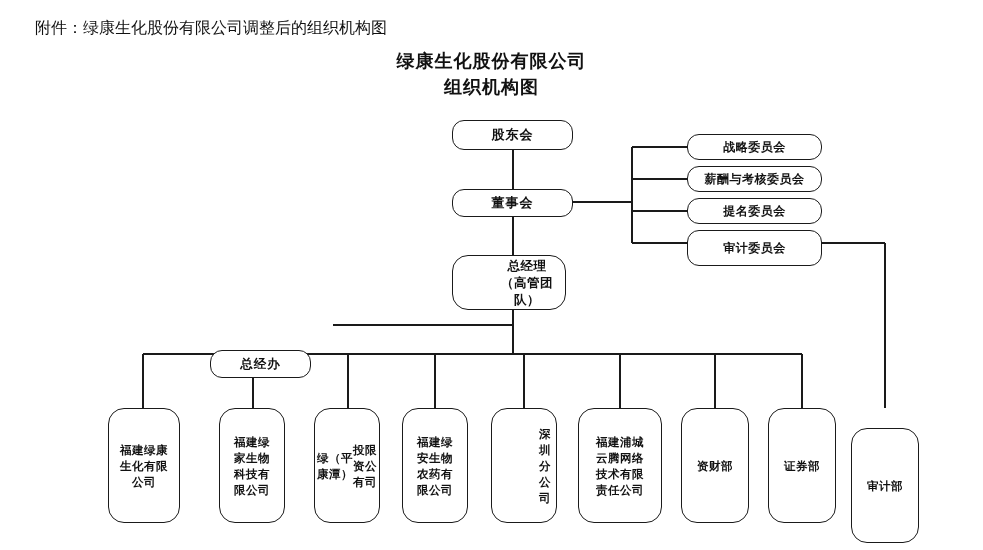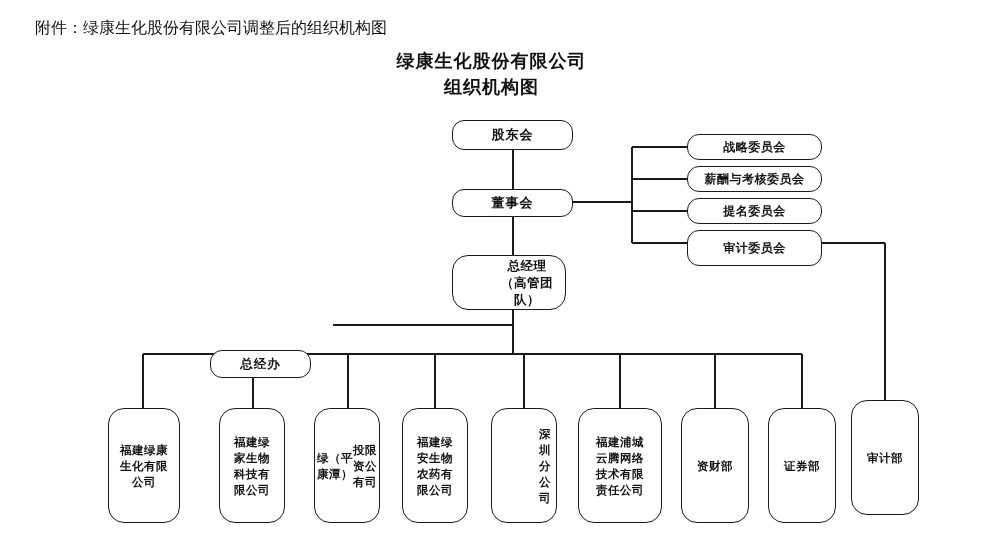--- a/index.html
+++ b/index.html
@@ -179,17 +179,17 @@
   </div>
 
   <div class="node r-lg leaf" style="left:681px;top:408px;width:68px;height:115px;">
     <span>资财部</span>
   </div>
 
   <div class="node r-lg leaf" style="left:768px;top:408px;width:68px;height:115px;">
     <span>证券部</span>
   </div>
 
-  <div class="node r-lg leaf" style="left:851px;top:400px;width:68px;height:115px;">
+  <div class="node r-lg leaf" style="left:851px;top:428px;width:68px;height:115px;">
     <span>审计部</span>
   </div>
 
 </div>
 
 </body></html>

